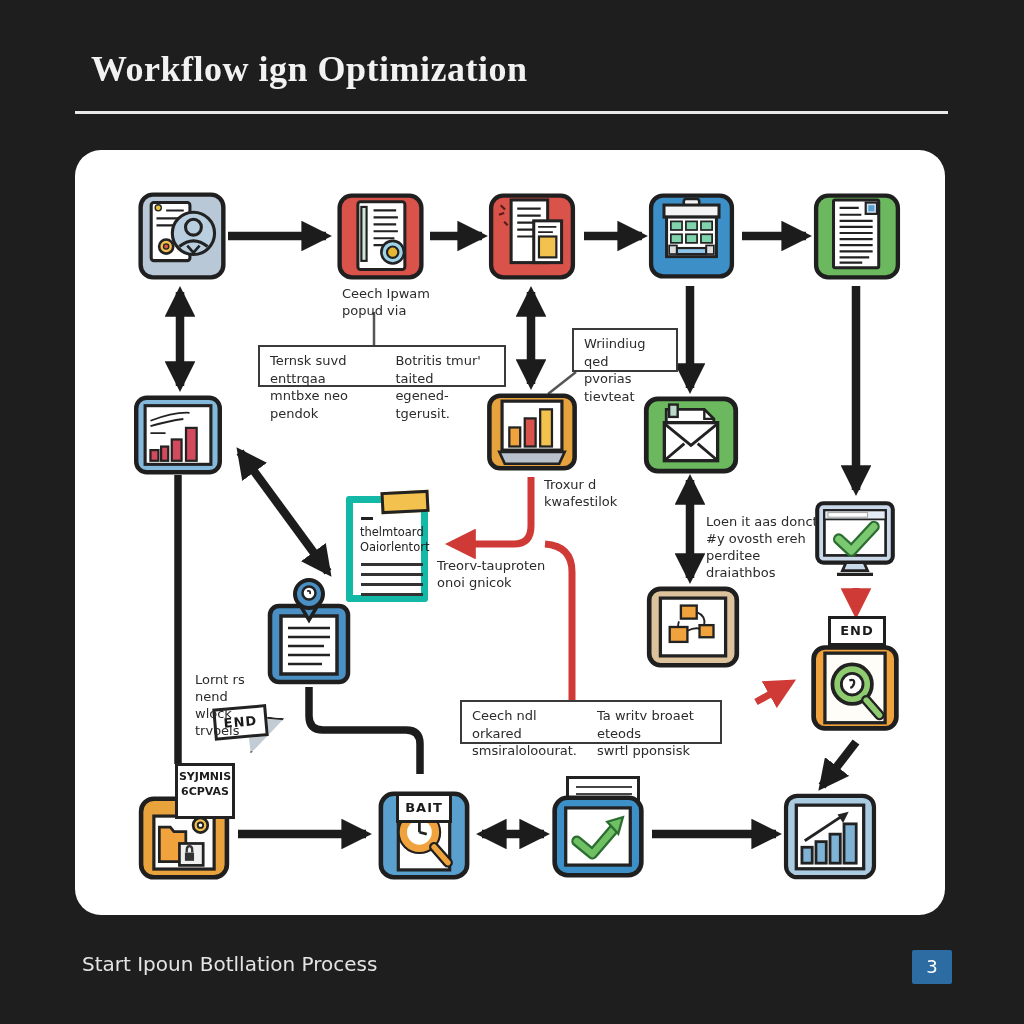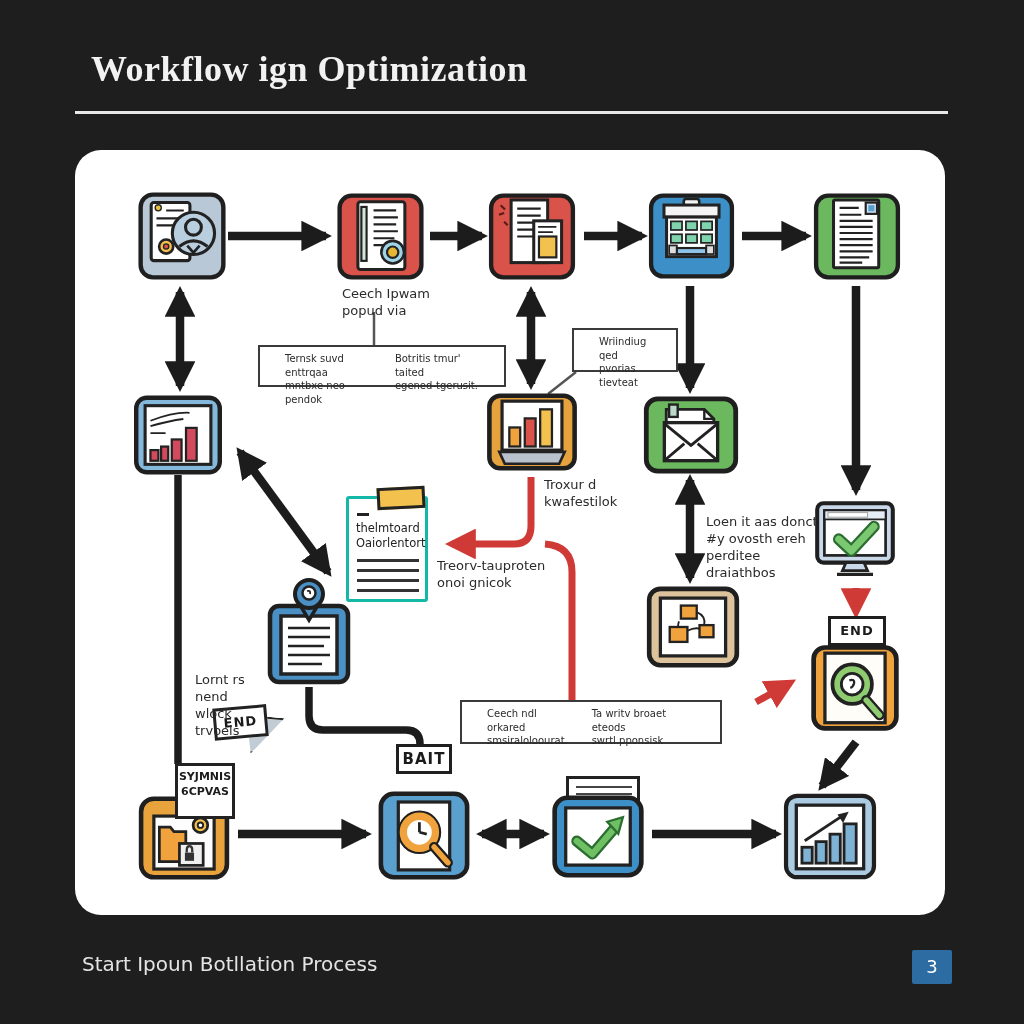--- a/index.html
+++ b/index.html
@@ -9,25 +9,25 @@
          font-family:Liberation Serif, serif;font-weight:700;font-size:36px;letter-spacing:.5px;}
   .title-rule{position:absolute;left:75px;top:111px;width:873px;height:3px;background:#e8e8e8;}
   .panel{position:absolute;left:75px;top:150px;width:870px;height:765px;background:#ffffff;
          border-radius:26px;z-index:1;}
   .overlay{position:absolute;left:0;top:0;z-index:2;pointer-events:none;}
   .node{position:absolute;z-index:3;}
   .node svg{display:block;width:100%;height:100%;}
   .pre{white-space:pre-line;}
   .mlabel{position:absolute;z-index:4;color:#2b2b2b;font-size:13px;line-height:1.3;}
   .tbox{position:absolute;z-index:4;background:#fff;border:2.5px solid #3a3a3a;
-        display:flex;gap:20px;padding:5px 25px;color:#2b2b2b;font-size:10px;line-height:1.35;box-sizing:border-box;}
+        display:flex;gap:20px;padding:5px 10px;color:#2b2b2b;font-size:13px;line-height:1.35;box-sizing:border-box;}
   .tag{position:absolute;z-index:5;background:#fff;border:3px solid #1f1f1f;color:#1b1b1b;
        font-weight:bold;text-align:center;box-sizing:border-box;}
   .docI{position:absolute;left:346px;top:496px;width:82px;height:106px;background:#fff;
-        border:3px solid #14b8a6;border-radius:3px;z-index:4;box-sizing:border-box;}
+        border:7px solid #14b8a6;border-radius:3px;z-index:4;box-sizing:border-box;}
   .docI .tab{position:absolute;left:28px;top:-12px;width:48px;height:22px;background:#f3c14d;
         border:3px solid #222;transform:rotate(-3deg);box-sizing:border-box;}
   .docI .dash{position:absolute;left:8px;top:14px;width:12px;height:3px;background:#222;}
   .docI .dtitle{position:absolute;left:7px;top:22px;font-size:11.5px;font-weight:500;color:#222;line-height:1.3;}
   .docI .rule{position:absolute;left:8px;width:62px;height:2.5px;background:#333;}
   .sdoc{position:absolute;background:#fff;border:3px solid #222;z-index:3;box-sizing:border-box;}
   .sdoc .ln{position:absolute;left:7px;height:2px;background:#444;}
   .note{position:absolute;z-index:5;background:#fff;border:3px solid #222;box-sizing:border-box;
         color:#1b1b1b;text-align:center;margin-left:27px;}
   .endtag{position:absolute;left:214px;top:706px;width:62px;height:44px;z-index:4;transform:rotate(-5deg);}
@@ -276,21 +276,21 @@
     <svg viewBox="0 0 100 97">
       <rect x="3" y="3" width="94" height="91" rx="14" stroke="#1f1f1f" stroke-width="5" fill="#5aa0cf"></rect>
       <rect x="22" y="12" width="56" height="74" fill="#fff" stroke="#222" stroke-width="3.5"></rect>
       <circle cx="45" cy="45" r="22" fill="none" stroke="#1f1f1f" stroke-width="3.5"></circle>
       <circle cx="45" cy="45" r="17.5" fill="#fff" stroke="#f0a23c" stroke-width="8"></circle>
       <path d="M45 45 L45 34 M45 45 L53 47" stroke="#222" stroke-width="3" fill="none"></path>
       <path d="M61 61 L76 78" stroke="#1f1f1f" stroke-width="11" stroke-linecap="round"></path>
       <path d="M61 61 L76 78" stroke="#f0a23c" stroke-width="6" stroke-linecap="round"></path>
     </svg>
   </div>
-  <div class="tag" style="left:396px;top:744px;width:56px;height:30px;font-size:15px;line-height:24px;letter-spacing:1px">BAIT</div>
+  <div class="tag" style="left:396px;top:793px;width:56px;height:30px;font-size:13px;line-height:24px;letter-spacing:1px">BAIT</div>
 
   <div class="sdoc" style="left:566px;top:776px;width:74px;height:40px">
     <div class="ln" style="top:7px;width:56px"></div>
     <div class="ln" style="top:14px;width:56px"></div>
     <div class="ln" style="top:21px;width:44px"></div>
     <div class="ln" style="top:28px;width:30px"></div>
   </div>
   <div class="node" style="left:551px;top:795px;width:94px;height:83px">
     <svg viewBox="0 0 100 90">
       <rect x="3" y="3" width="94" height="84" rx="14" stroke="#1f1f1f" stroke-width="5" fill="#3d8fc7"></rect>

